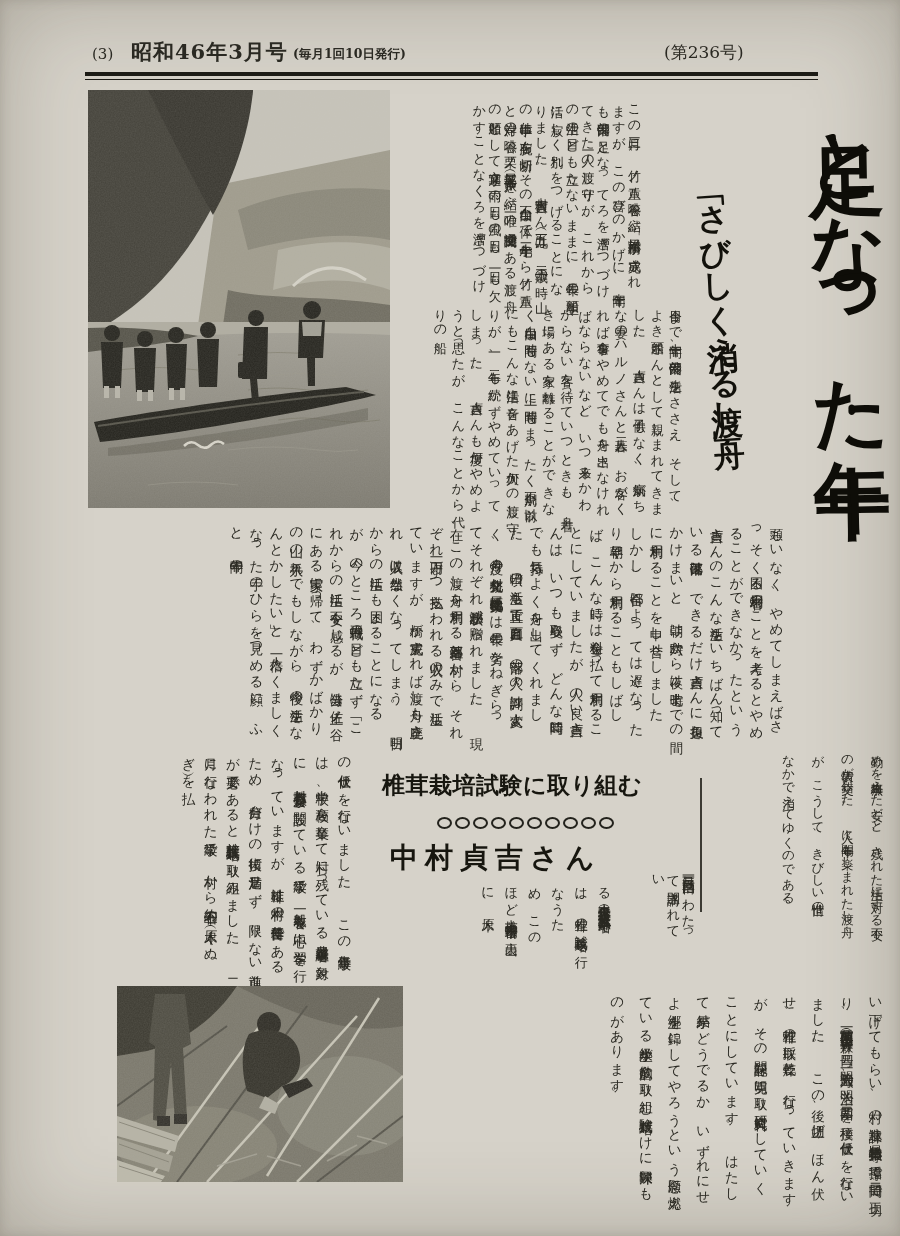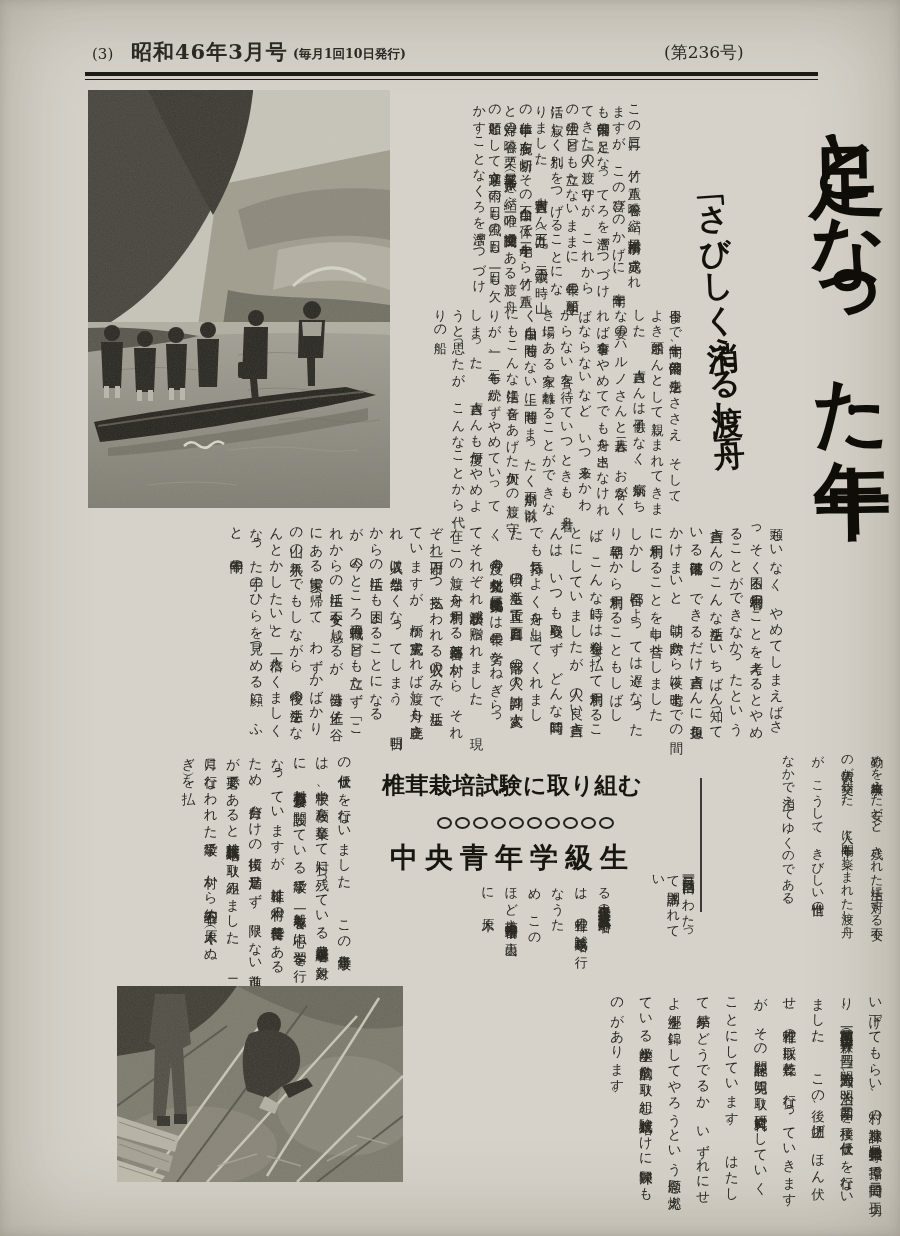--- a/index.html
+++ b/index.html
@@ -139,21 +139,21 @@
       <span class="chain-link"></span>
       <span class="chain-link"></span>
       <span class="chain-link"></span>
       <span class="chain-link"></span>
       <span class="chain-link"></span>
       <span class="chain-link"></span>
       <span class="chain-link"></span>
       <span class="chain-link"></span>
       <span class="chain-link"></span>
     </div>
-  <div class="abs" id="a2-subhead">中央青年学級生</div>
+  <div class="abs" id="a2-subhead">中村貞吉さん</div>
   <div class="abs v" id="a2-intro">毎月一回一泊二日にわたって開講されてい</div>
   <div class="abs v" id="a2-body-upper">る中央青年学級（学級長椎葉次八外二十名）では、椎茸の試験栽培を行なうため、このほど上椎葉家畜市場の裏山に、原木</div>
   <div class="abs v" id="a2-body-left">の仮伏せを行ないました。　この青年学級は、中学校、高校を卒業して村に残っている農業後継者を対象に、村教育委員会が開設している学級で、一般教養を中心に学習を行なっていますが、椎茸は本村の基幹作目であるため、自分だけの技術に満足せず、限りない前進が必要であると椎茸試験栽培に取り組みました。　二月に行なわれた学級で、村から約十五石の原木（くぬぎ）を払</div>
   <div class="abs v" id="a2-body-bottom">い下げてもらい、村の造林課、県林業指導員の指導で二日間で玉切り、種菌一万四千個（森一二一号森Ｗ四号、明治一六〇五号、明治Ｘ菌二四一）を接種、仮伏せを行ないました。　この後、切上げ、ほん伏せ、椎茸の採取、乾燥と、行なっていきますが、その間記録を克明に取り研究資料にしていくことにしています。　はたして結果がどうでるか、いずれにせよ郷土を錦にしてやろうという念願に燃えている学級生が意欲的に取り組む試験栽培だけに興味深いものがあります。</div>
 
   <div class="abs" id="photo2">
     <svg viewBox="0 0 286 196" preserveAspectRatio="none">
       <defs>
         <filter id="g2">
             <feTurbulence type="fractalNoise" baseFrequency="0.8" numOctaves="2" result="n2"></feTurbulence>

